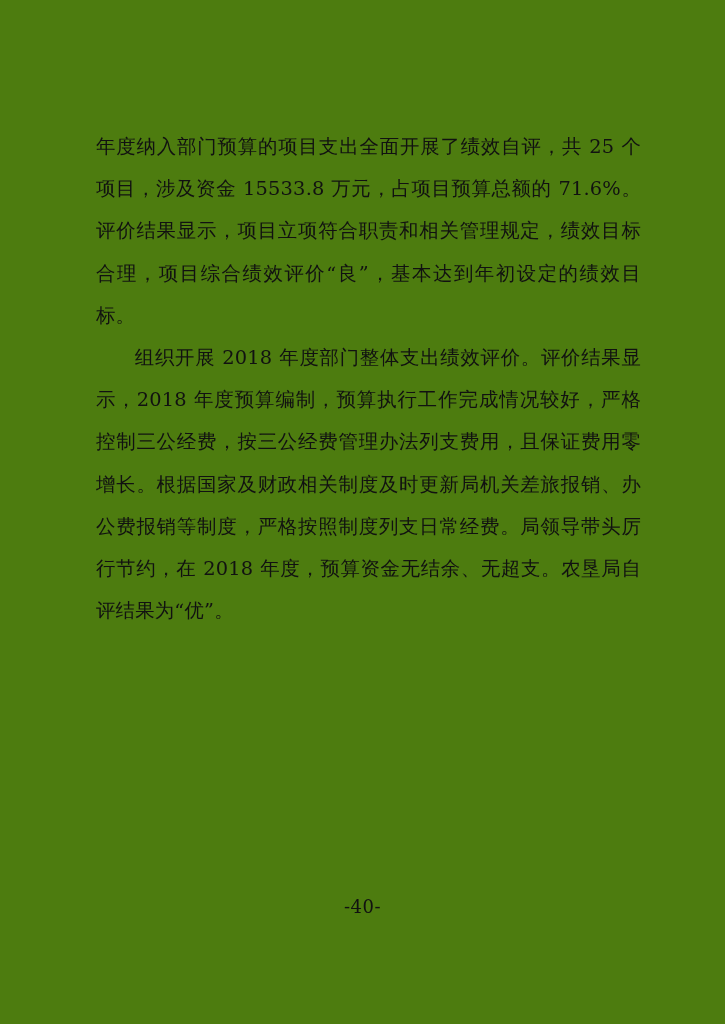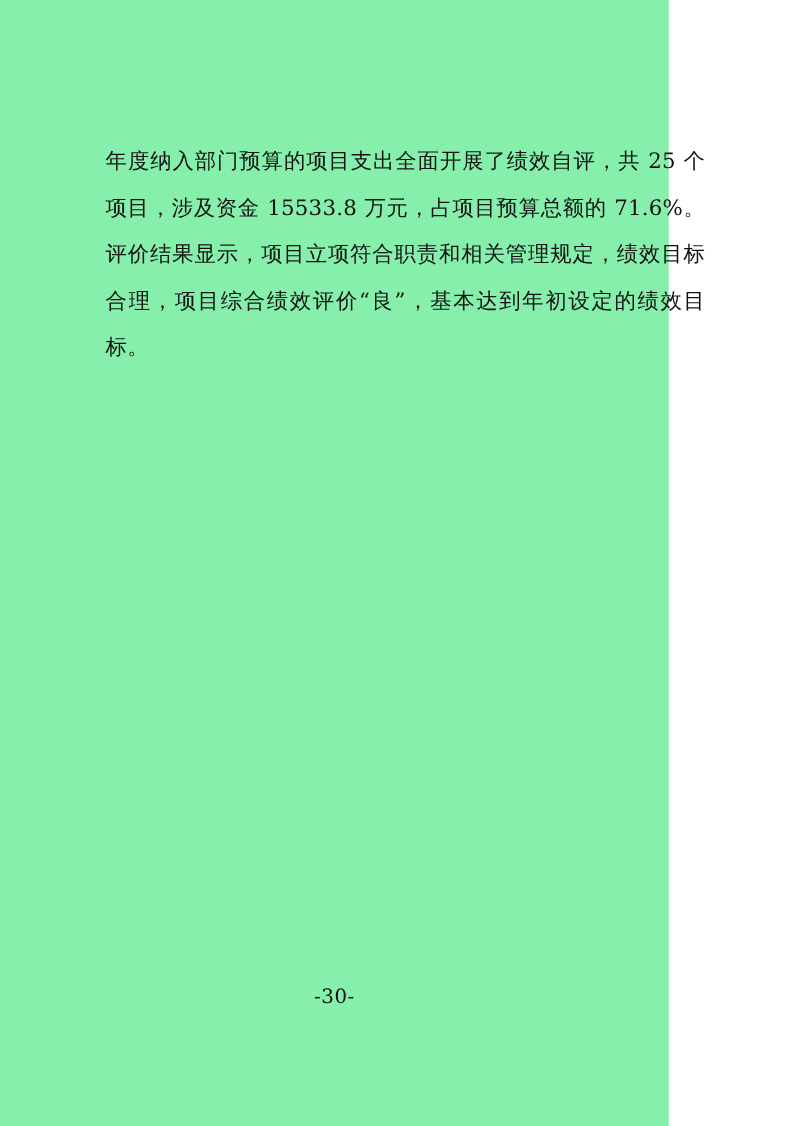--- a/index.html
+++ b/index.html
@@ -10,23 +10,23 @@
   body {
     width: 725px;
     height: 1024px;
     background: #ffffff;
     font-family: "DejaVu Serif", "Liberation Serif", serif;
     color: #1a1a1a;
     overflow: hidden;
   }
   .page {
     position: relative;
-    width: 608px;
+    width: 725px;
     height: 1024px;
-    background: #86efac;
+    background: #4d7c0f;
     box-sizing: border-box;
   }
   .content {
     position: absolute;
     left: 96px;
     top: 126px;
     width: 545px;
   }
   .para {
     margin: 0 0 0.0em 0;
@@ -53,15 +53,16 @@
     font-family: "DejaVu Serif", "Liberation Serif", serif;
     letter-spacing: 0.5px;
   }
 </style>
 </head>
 <body>
 
 <div class="page">
   <div class="content">
     <p class="para first">年度纳入部门预算的项目支出全面开展了绩效自评，共 25 个项目，涉及资金 15533.8 万元，占项目预算总额的 71.6%。评价结果显示，项目立项符合职责和相关管理规定，绩效目标合理，项目综合绩效评价“良”，基本达到年初设定的绩效目标。</p>
+    <p class="para">组织开展 2018 年度部门整体支出绩效评价。评价结果显示，2018 年度预算编制，预算执行工作完成情况较好，严格控制三公经费，按三公经费管理办法列支费用，且保证费用零增长。根据国家及财政相关制度及时更新局机关差旅报销、办公费报销等制度，严格按照制度列支日常经费。局领导带头厉行节约，在 2018 年度，预算资金无结余、无超支。农垦局自评结果为“优”。</p>
   </div>
-  <div class="page-number">-30-</div>
+  <div class="page-number">-40-</div>
 </div>
 
 </body></html>

